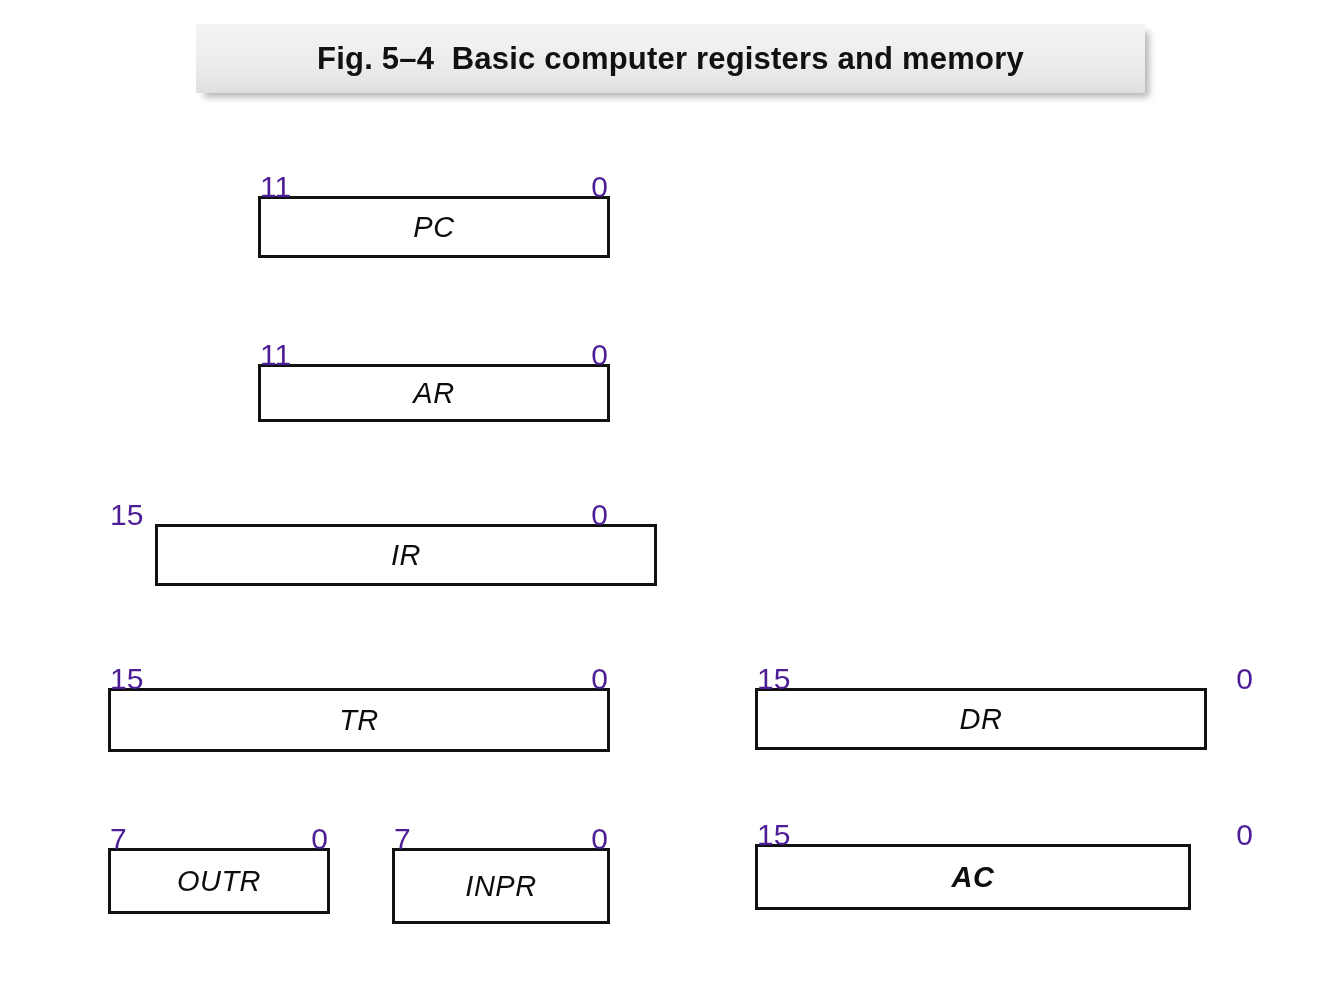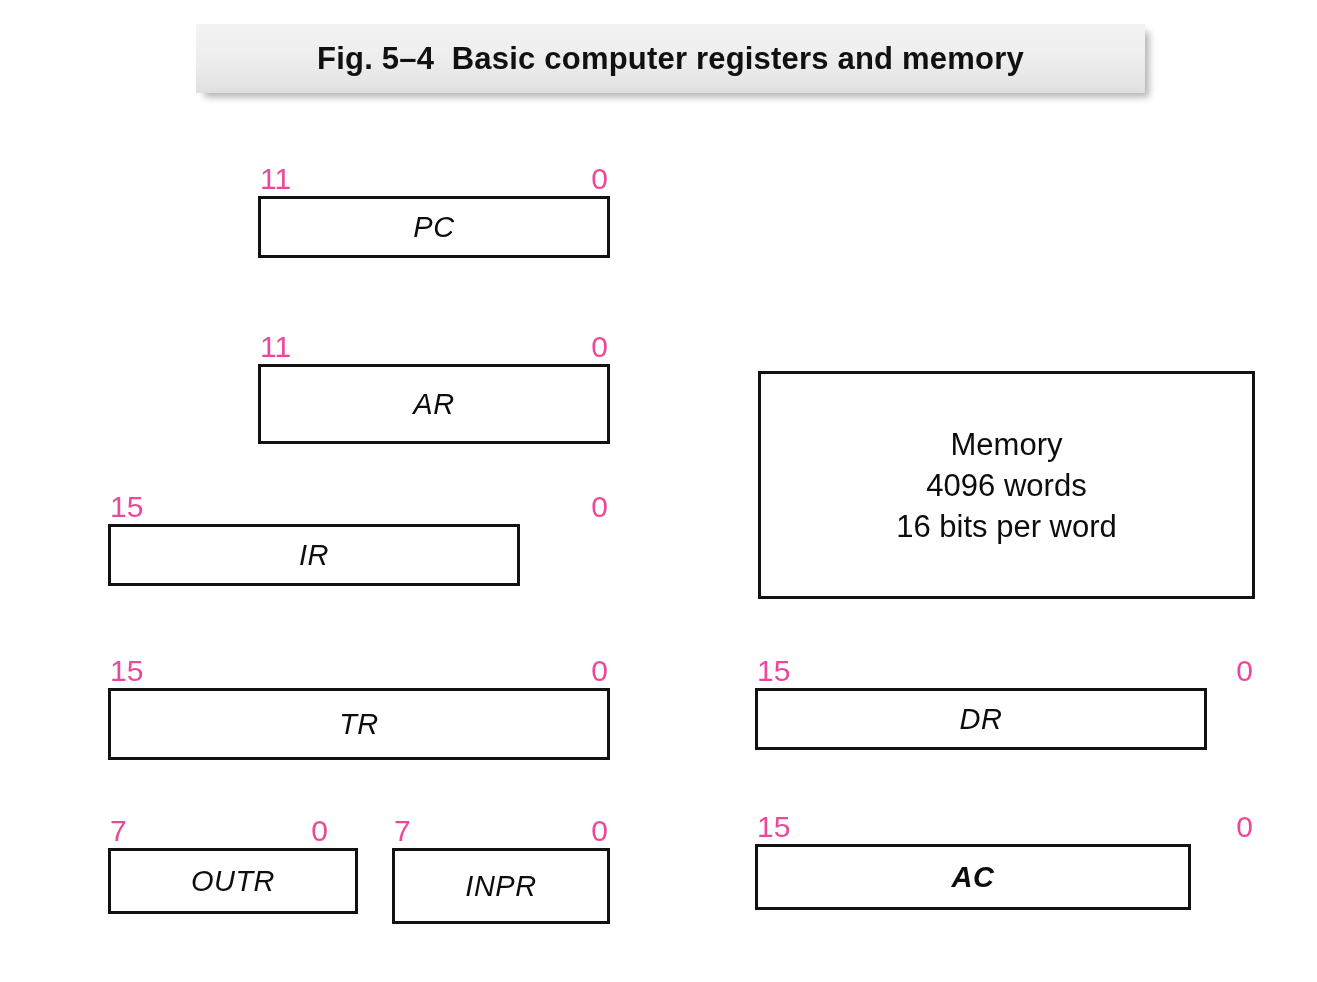--- a/index.html
+++ b/index.html
@@ -49,24 +49,24 @@
   .reg-group {
     position: absolute;
   }
   .bitrow {
     position: relative;
     height: 36px;
     margin-bottom: 2px;
   }
   .bit-left, .bit-right {
     position: absolute;
-    top: 4px;
+    top: 12px;
     font-family: "Liberation Sans", sans-serif;
     font-size: 30px;
-    color: #ec4899;
+    color: #4c1d95;
     line-height: 34px;
   }
   .bit-left  { left: 2px; }
   .bit-right { right: 2px; }
 
   .reg-box {
     box-sizing: border-box;
     border: 3px solid #111111;
     background: #ffffff;
     display: flex;
@@ -117,70 +117,65 @@
     <div class="reg-box" style="width:352px; height:62px;">
       <span class="reg-label">PC</span>
     </div>
   </div>
 
   <div class="reg-group" style="left:258px; top:326px; width:352px;">
     <div class="bitrow">
       <span class="bit-left">11</span>
       <span class="bit-right">0</span>
     </div>
-    <div class="reg-box" style="width:352px; height:80px;">
+    <div class="reg-box" style="width:352px; height:58px;">
       <span class="reg-label">AR</span>
     </div>
   </div>
 
   <div class="reg-group" style="left:108px; top:486px; width:502px;">
     <div class="bitrow">
       <span class="bit-left">15</span>
       <span class="bit-right">0</span>
     </div>
-    <div class="reg-box" style="width:412px; height:62px;">
+    <div class="reg-box" style="width:502px; height:62px;margin-left:47px;">
       <span class="reg-label">IR</span>
     </div>
   </div>
 
   <div class="reg-group" style="left:108px; top:650px; width:502px;">
     <div class="bitrow">
       <span class="bit-left">15</span>
       <span class="bit-right">0</span>
     </div>
-    <div class="reg-box" style="width:502px; height:72px;">
+    <div class="reg-box" style="width:502px; height:64px;">
       <span class="reg-label">TR</span>
     </div>
   </div>
 
   <div class="reg-group" style="left:108px; top:810px; width:222px;">
     <div class="bitrow">
       <span class="bit-left">7</span>
       <span class="bit-right">0</span>
     </div>
-    <div class="reg-box" style="width:250px; height:66px;">
+    <div class="reg-box" style="width:222px; height:66px;">
       <span class="reg-label">OUTR</span>
     </div>
   </div>
 
   <div class="reg-group" style="left:392px; top:810px; width:218px;">
     <div class="bitrow">
       <span class="bit-left">7</span>
       <span class="bit-right">0</span>
     </div>
     <div class="reg-box" style="width:218px; height:76px;">
       <span class="reg-label">INPR</span>
     </div>
   </div>
 
-  <div class="mem-box" style="left:758px; top:371px; width:497px; height:228px;">
-    <div class="mem-line">Memory</div>
-    <div class="mem-line">4096 words</div>
-    <div class="mem-line">16 bits per word</div>
-  </div>
 
   <div class="reg-group" style="left:755px; top:650px; width:500px;">
     <div class="bitrow">
       <span class="bit-left">15</span>
       <span class="bit-right">0</span>
     </div>
     <div class="reg-box" style="width:452px; height:62px;">
       <span class="reg-label">DR</span>
     </div>
   </div>

